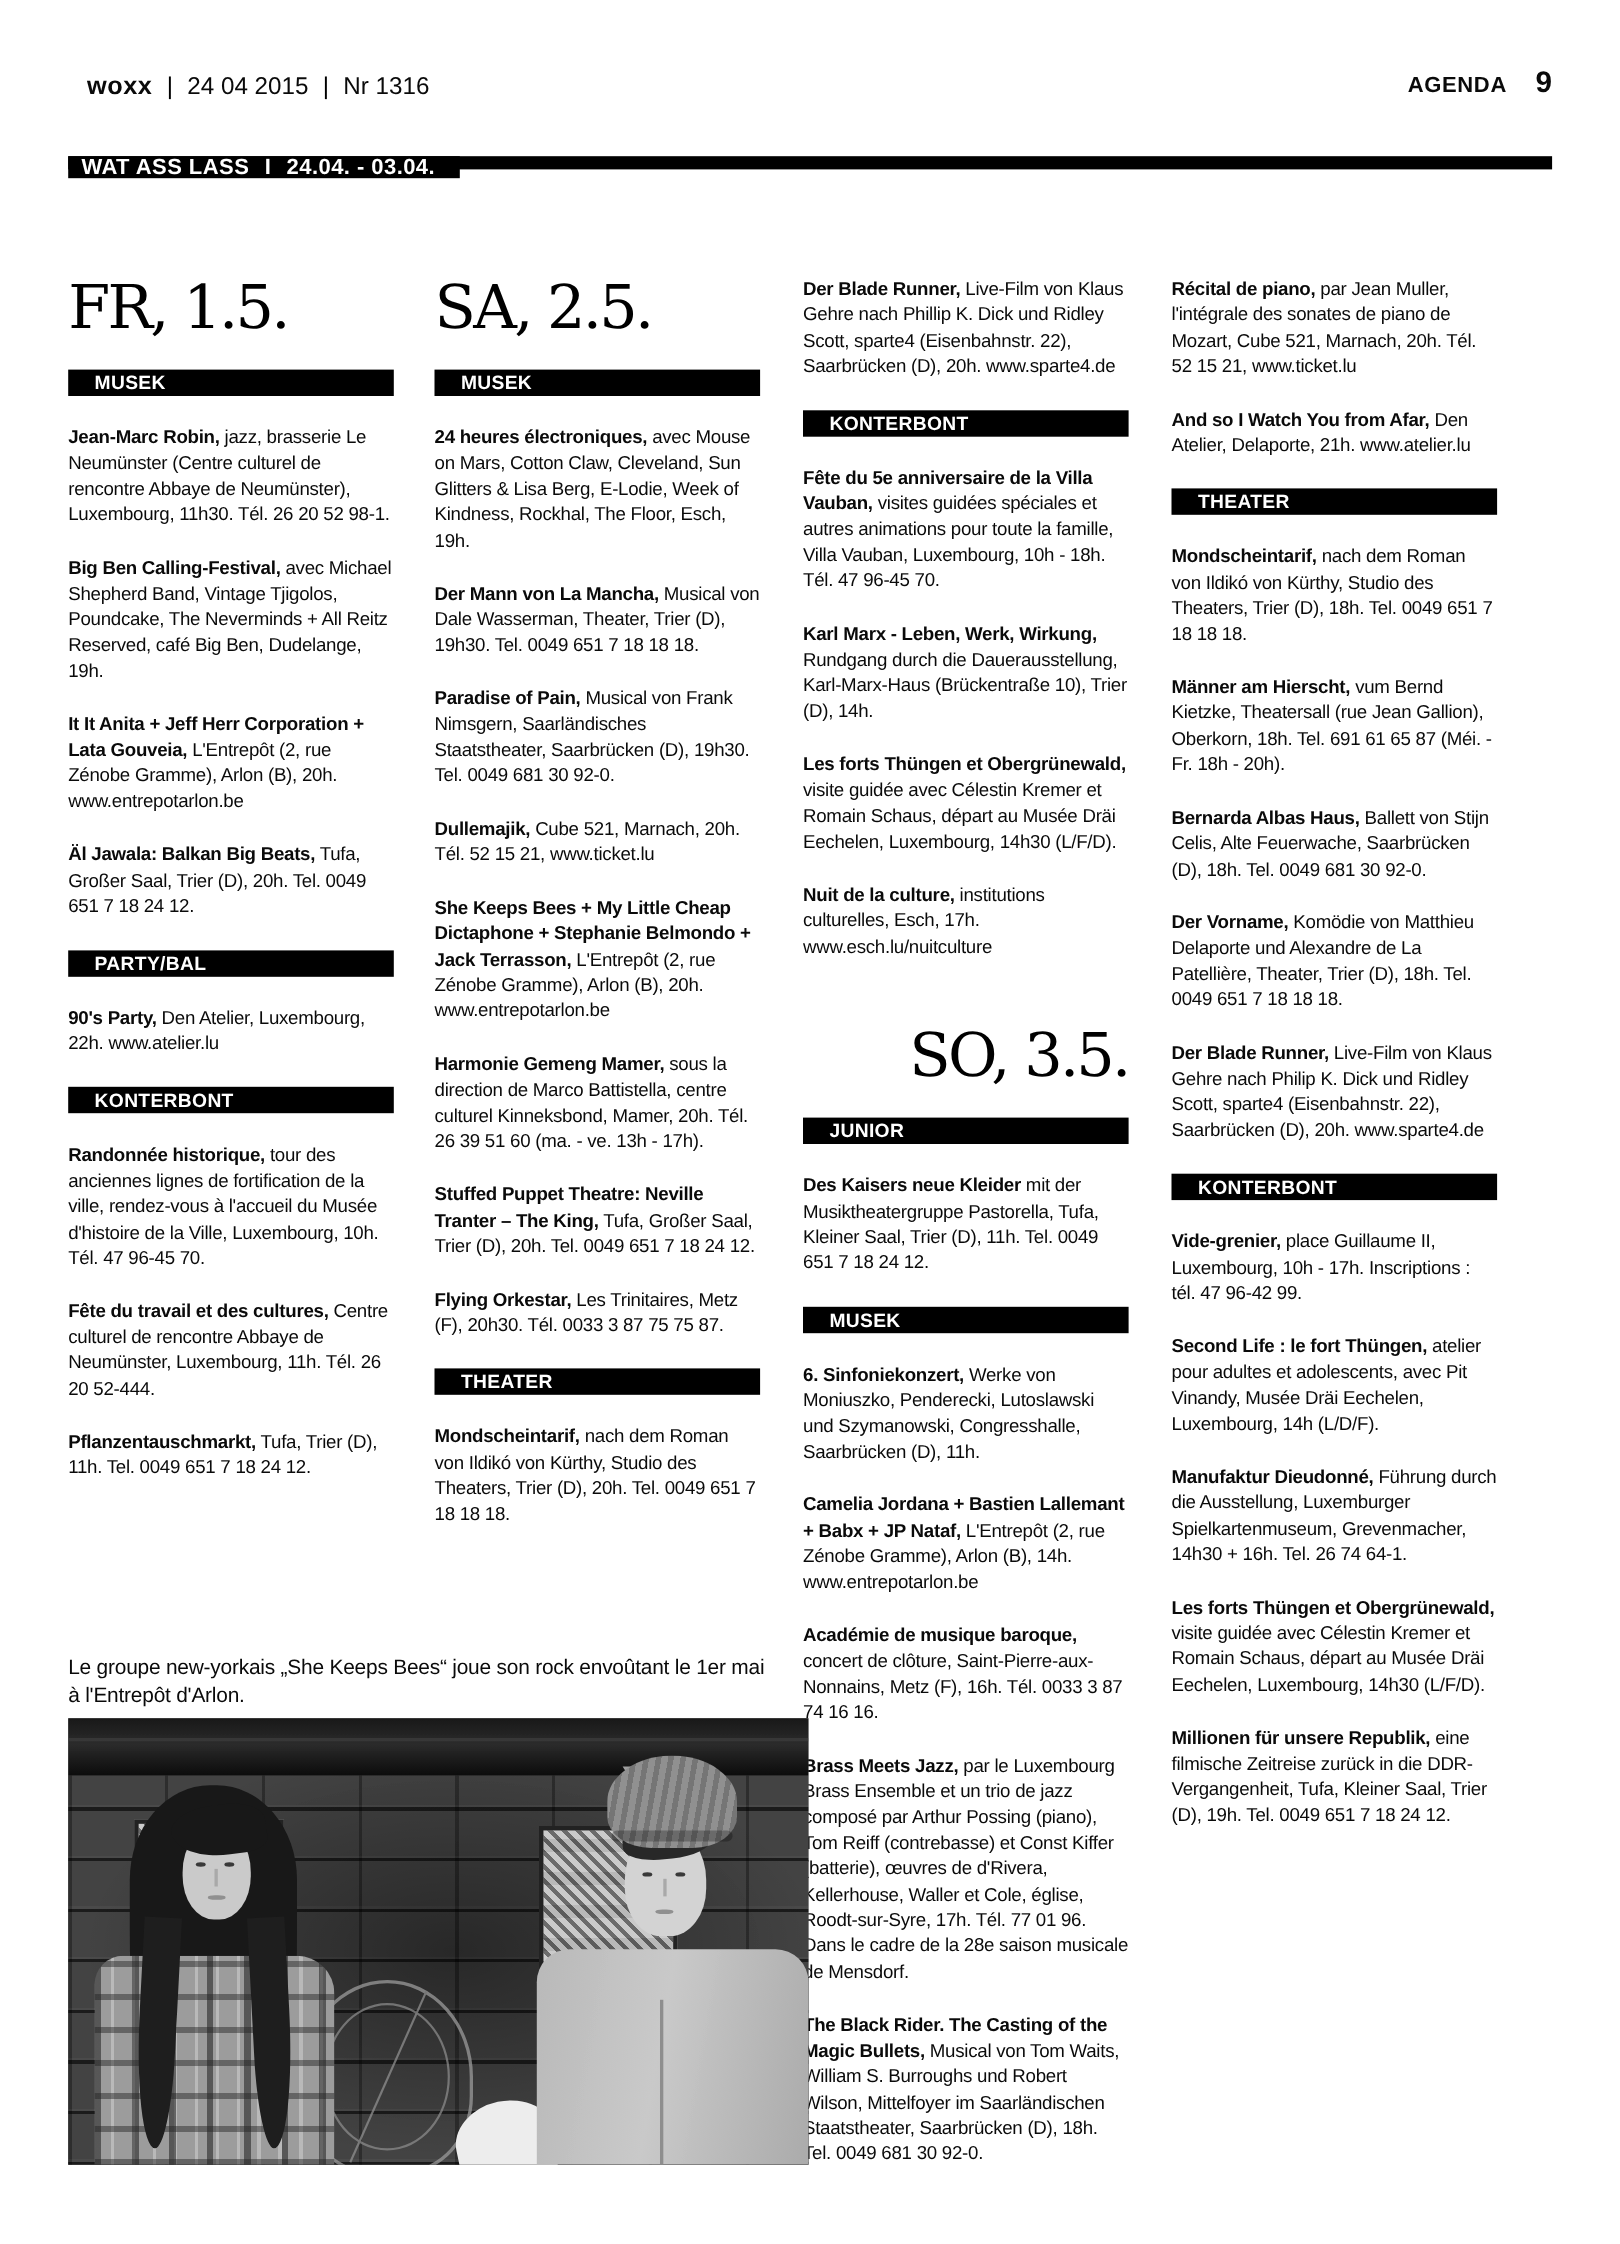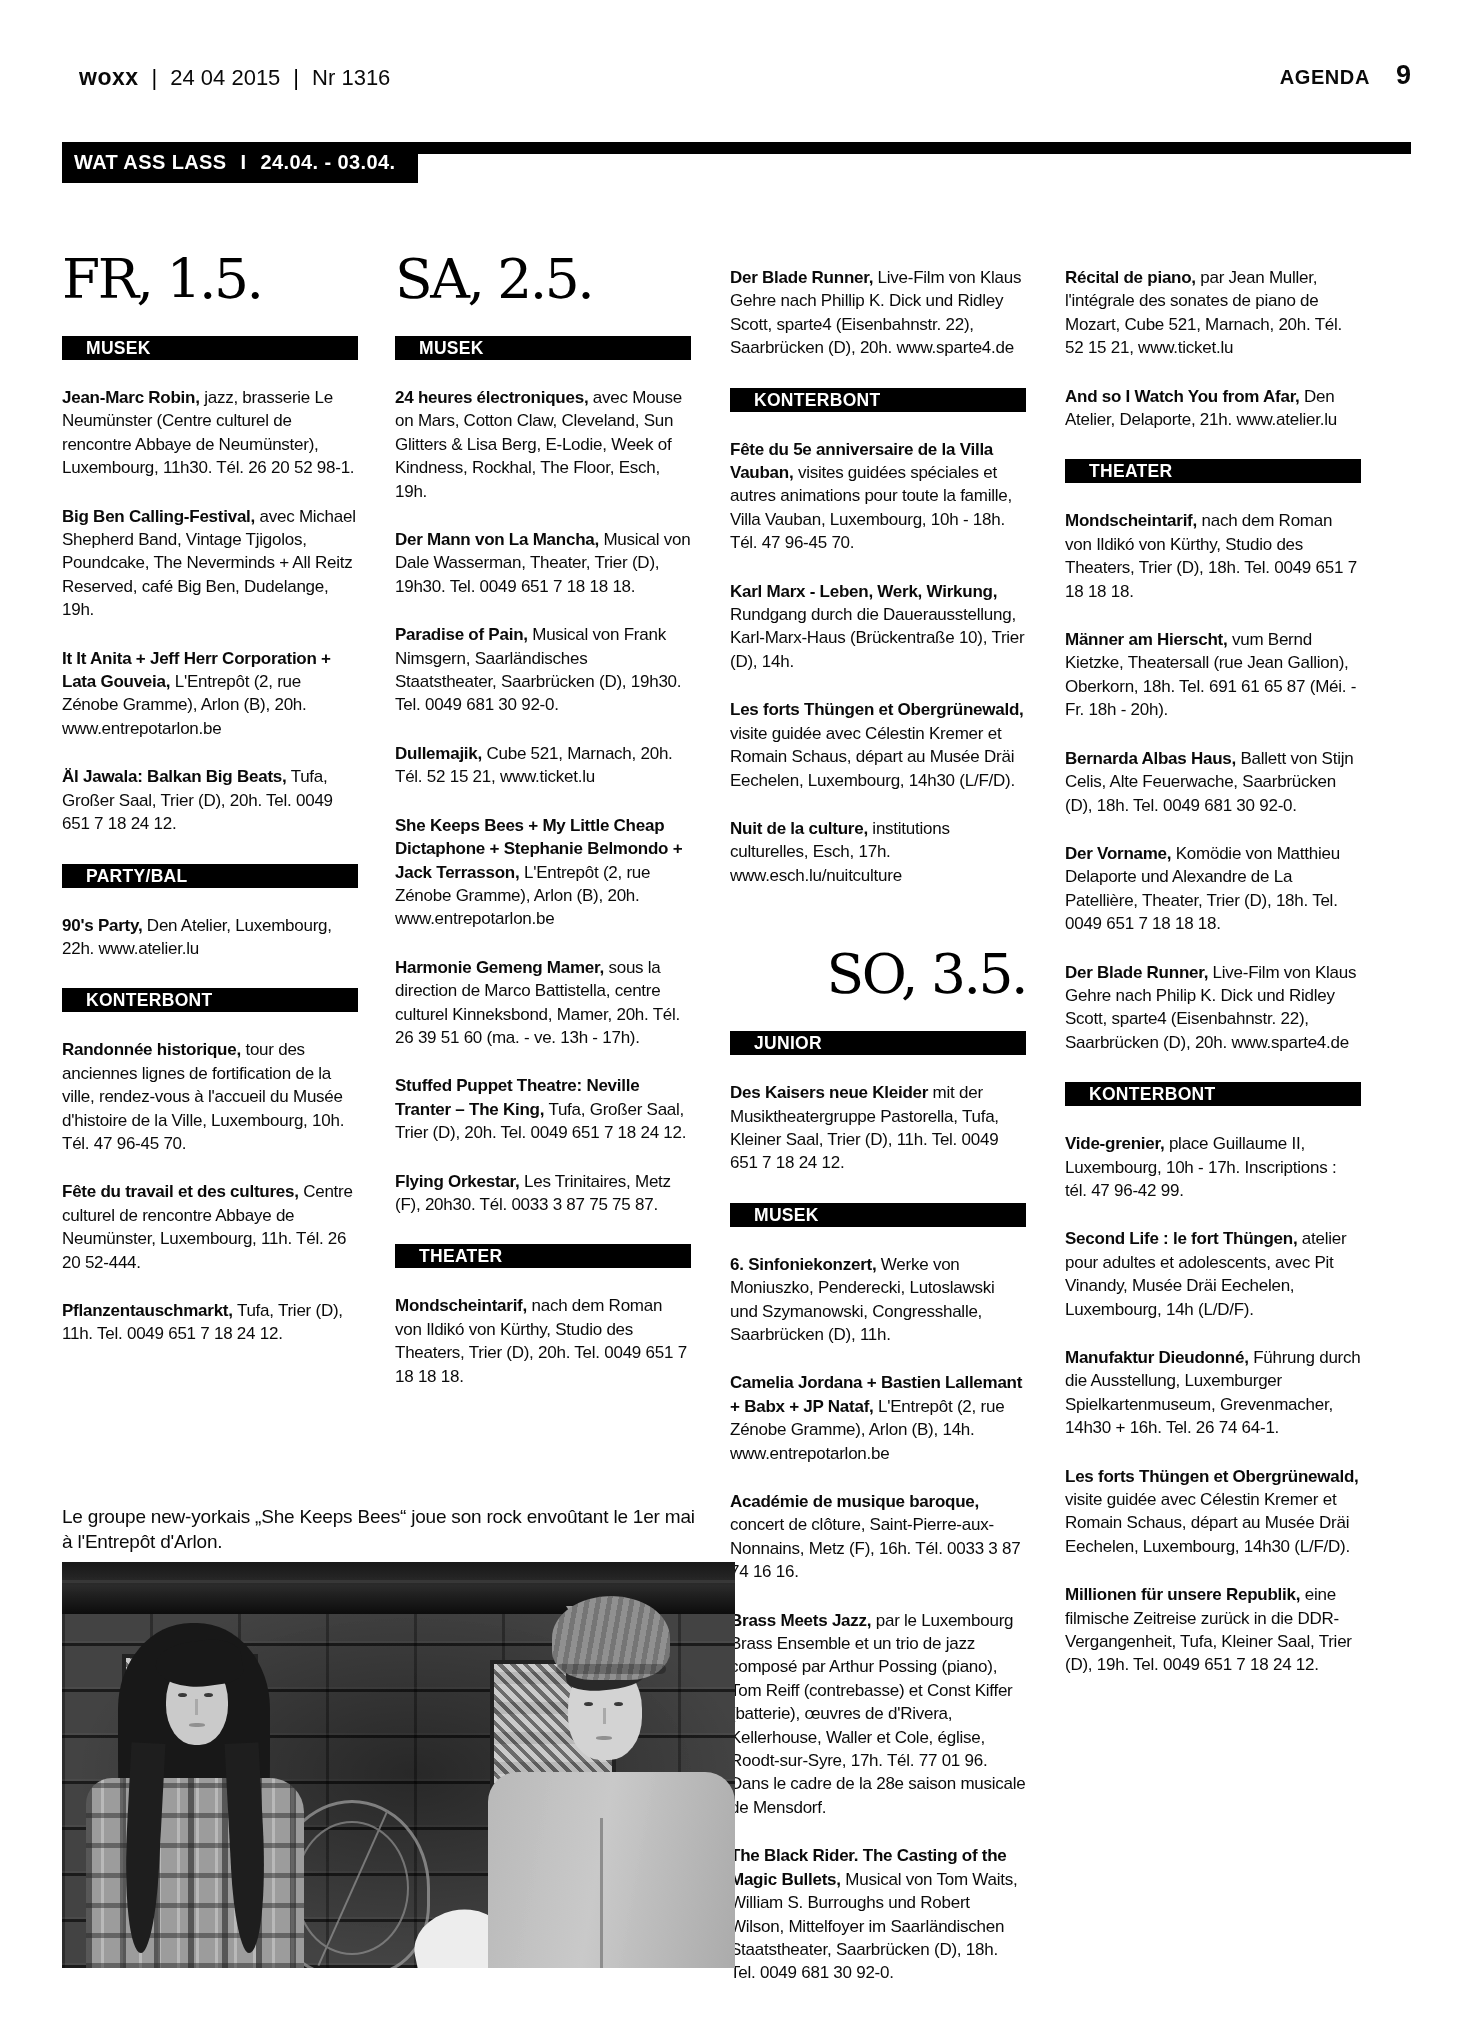--- a/index.html
+++ b/index.html
@@ -11,33 +11,33 @@
           justify-content:space-between;align-items:flex-end;}
   .hleft{display:flex;align-items:baseline;font-size:22px;}
   .logo{font-weight:900;font-size:23px;letter-spacing:.5px;}
   .hsep{font-weight:300;margin:0 13px;font-size:22px;color:#000;}
   .hright{display:flex;align-items:baseline;}
   .agenda{font-weight:900;font-size:20px;letter-spacing:.6px;}
   .pageno{font-weight:900;font-size:27px;margin-left:26px;}
 
   
   .banner-rule{position:absolute;left:62px;top:142px;width:1349px;height:12px;background:#000;}
-  .banner-label{position:absolute;left:62px;top:142px;height:41px;background:#000;color:#fff;
+  .banner-label{position:absolute;left:62px;top:142px;height:20px;background:#000;color:#fff;
                 display:flex;align-items:center;padding:0 22px 0 12px;
                 font-weight:700;font-size:20px;letter-spacing:.4px;white-space:nowrap;}
   .banner-label .bsep{margin:0 14px;font-weight:700;}
 
   
   .column{position:absolute;top:250px;width:296px;}
   .day{font-family:"DejaVu Serif",serif;font-weight:400;font-size:55px;line-height:58px;
        letter-spacing:-2.5px;height:58px;margin:0 0 20px 0;color:#000;}
   .day.mid{margin-top:58px;text-align:right;}
   .label{height:24px;line-height:24px;background:#000;color:#fff;font-weight:700;
          font-size:17.5px;letter-spacing:.3px;padding-left:24px;margin:28px 0 26px 0;}
-  .entry{margin:16px 0 25px 0;font-size:17px;line-height:23.4px;letter-spacing:-0.25px;}
+  .entry{margin:1px 0 25px 0;font-size:17px;line-height:23.4px;letter-spacing:-0.25px;}
   .entry .s-b{font-weight:700;}
   .entry .s-i{}
 
   
   .caption{position:absolute;left:62px;top:1504px;width:640px;font-size:19px;
            line-height:25px;letter-spacing:-0.2px;}
   .photo{position:absolute;left:62px;top:1562px;width:673px;height:406px;background:#474747;
          overflow:hidden;filter:grayscale(1) contrast(1.04);}
   .beam{position:absolute;top:0;left:0;right:0;height:52px;
         background:linear-gradient(180deg,#1c1c1c 0%,#2e2e2e 45%,#101010 100%);}

